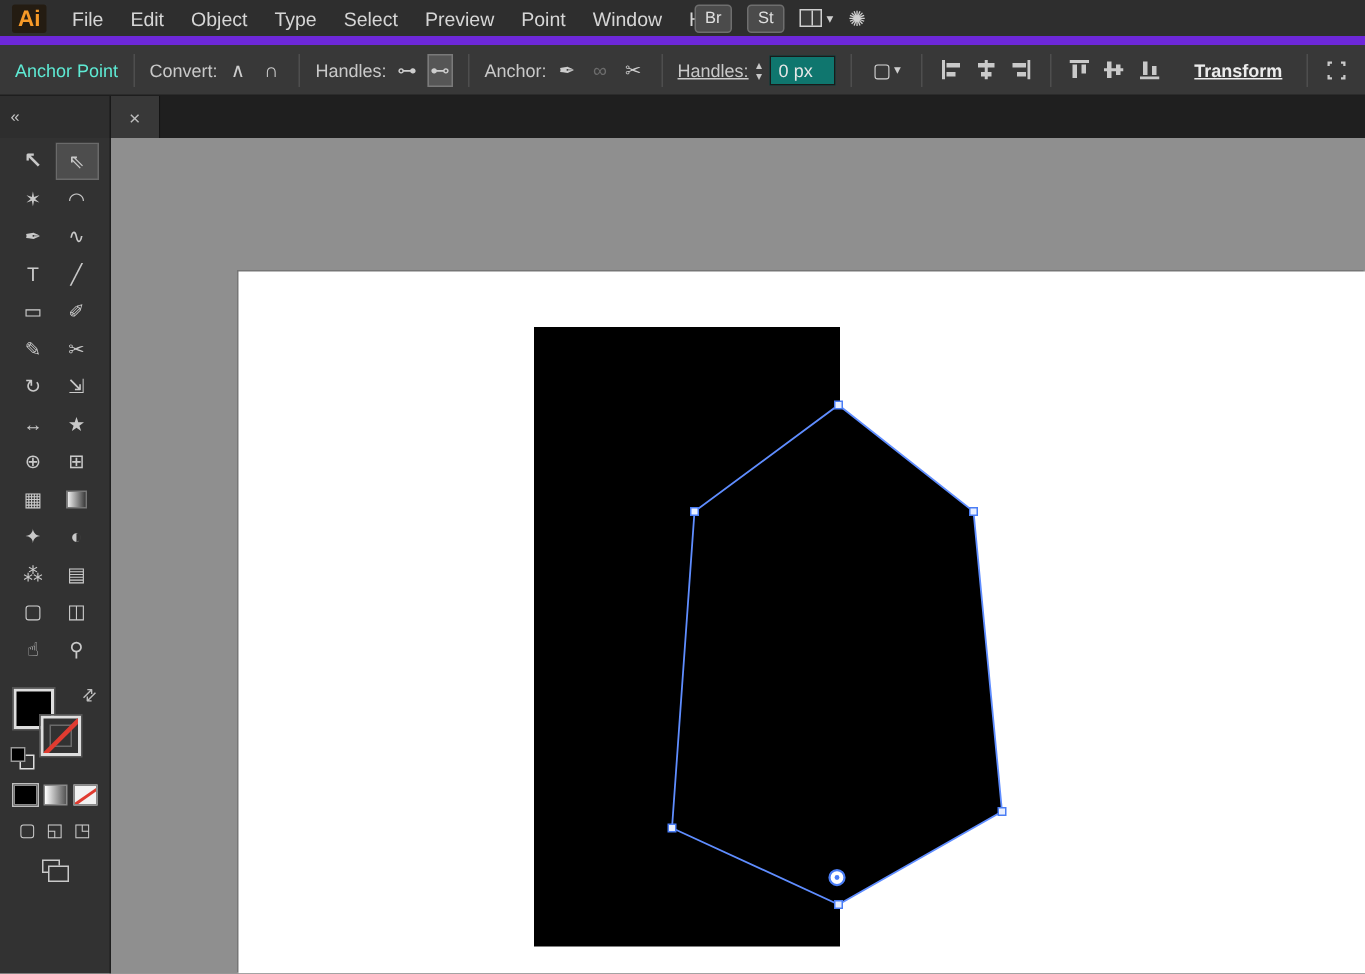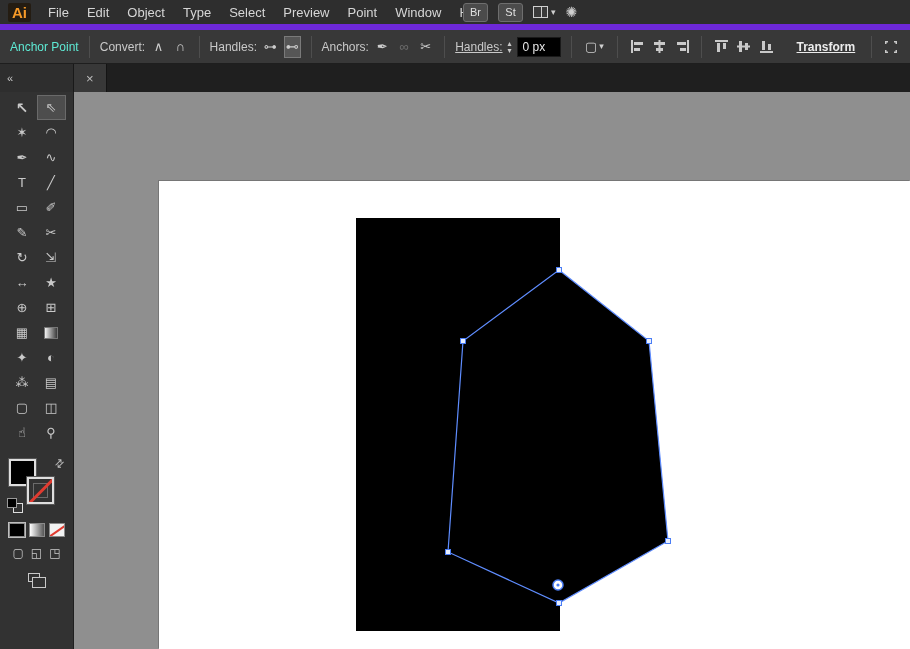--- a/index.html
+++ b/index.html
@@ -40,21 +40,21 @@
   .icon-btn { width:22px; height:22px; display:flex; align-items:center; justify-content:center;
     background:transparent; border:1px solid transparent; color:#cdcdcd; font-size:13px;
     padding:0; font-family:inherit; }
   .icon-btn.active { background:#565656; border:1px solid #7a7a7a; }
   .icon-btn.disabled { opacity:.35; }
   .icon-btn.wide { width:34px; gap:2px; }
   .link { text-decoration:underline; }
   .stepper { display:flex; flex-direction:column; justify-content:center; line-height:7px;
     color:#c9c9c9; font-size:8px; text-align:center; }
   .stepper span { cursor:default; }
-  .corner-input { width:44px; height:20px; background:#000000; border:1px solid #1a1a1a;
+  .corner-input { width:44px; height:20px; background:#0f766e; border:1px solid #1a1a1a;
     color:#e7e7e7; font-size:12px; padding:0 5px; font-family:inherit; }
   .align-btn { width:24px; height:22px; display:flex; align-items:center; justify-content:center;
     background:none; border:none; padding:0; }
   .align-btn svg rect, .corners-svg path { fill:#c9c9c9; }
   .transform-btn { color:#ececec; font-weight:bold; text-decoration:underline;
     background:none; border:none; font-size:12px; font-family:inherit; margin-left:10px; }
 
   
   .tabbar { height:28px; background:#1f1f1f; display:flex; align-items:stretch; }
   .tab-left { width:74px; flex:none; display:flex; align-items:center; padding-left:7px;
@@ -156,21 +156,21 @@
 
   <span class="cb-label">Handles:</span>
   <button class="icon-btn">
       <span>⊶</span>
     </button>
   <button class="icon-btn active">
       <span>⊷</span>
     </button>
   <span class="sep"></span>
 
-  <span class="cb-label">Anchors:</span>
+  <span class="cb-label">Anchor:</span>
   <button class="icon-btn">
       <span>✒</span>
     </button>
   <button class="icon-btn disabled">
       <span>∞</span>
     </button>
   <button class="icon-btn">
       <span>✂</span>
     </button>
   <span class="sep"></span>

